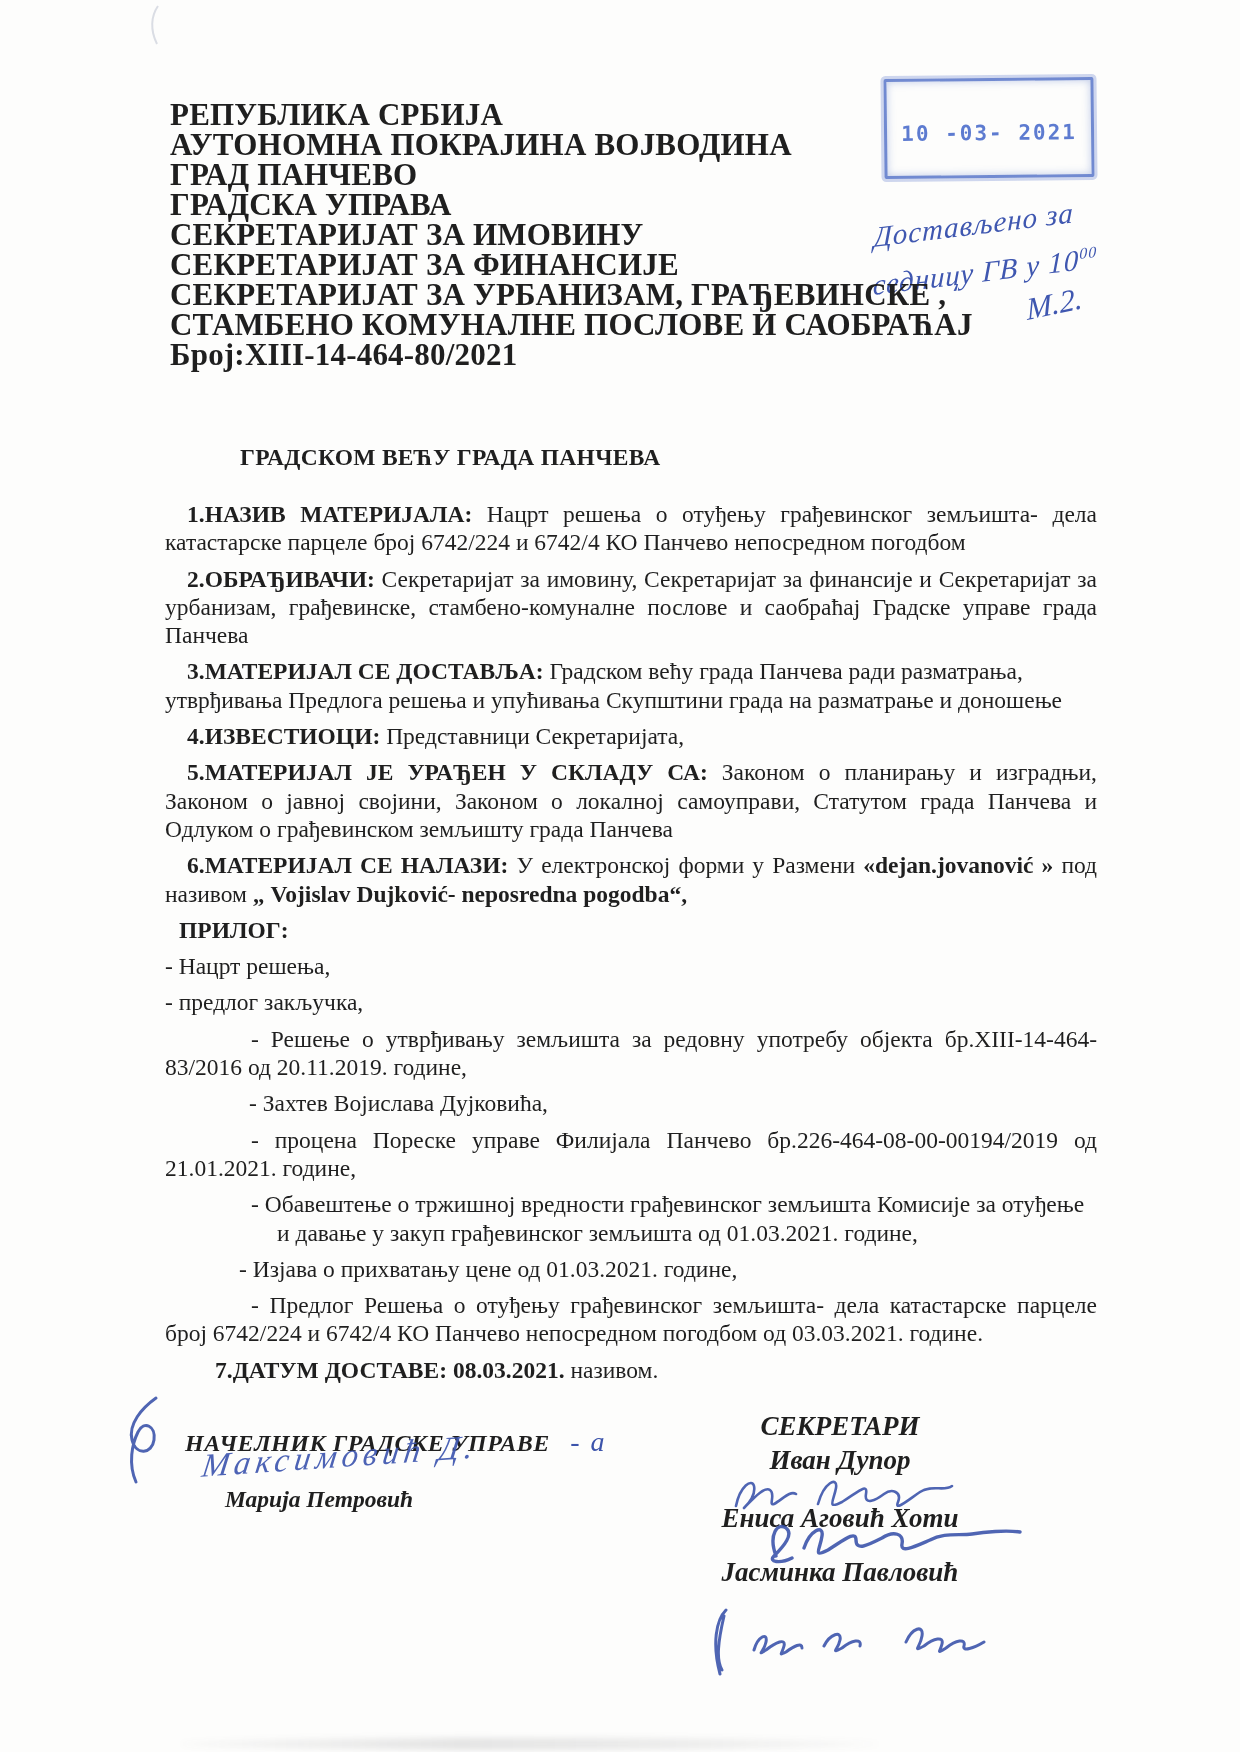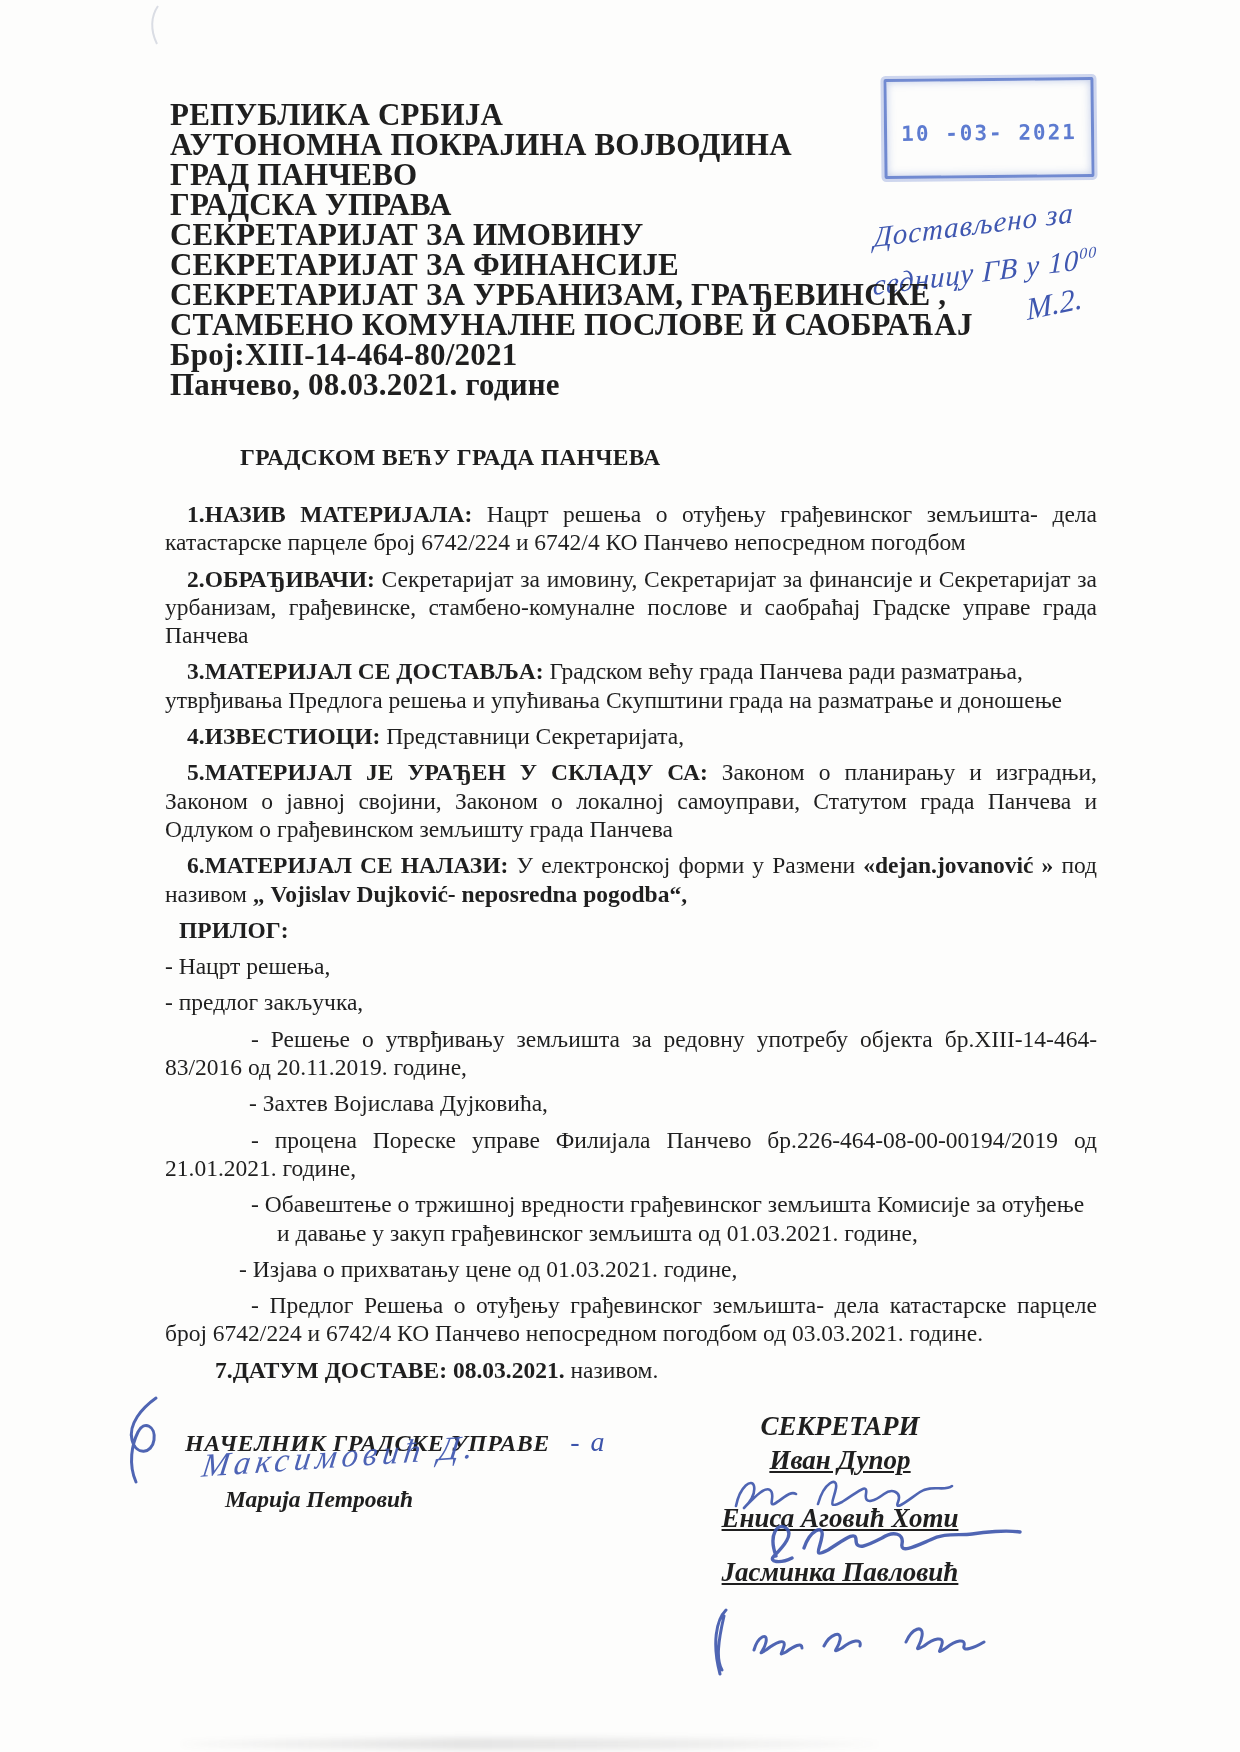--- a/index.html
+++ b/index.html
@@ -79,21 +79,21 @@
     white-space:nowrap;opacity:.92;
   }
   .sig-left-name{
     position:absolute;left:225px;top:1486px;
     font-size:23.5px;white-space:nowrap;
   }
   .sig-right{
     position:absolute;left:700px;top:1412px;width:280px;
     text-align:center;font-size:27px;line-height:28px;
   }
-  .sig-right .srn{white-space:nowrap;text-decoration:underline;}
+  .sig-right .srn{white-space:nowrap;}
   .sig-svg{display:block;overflow:visible;}
   .sig-ivan{margin:-4px 0 0 30px;}
   .sig-enisa{margin:-16px 0 0 60px;}
   .sig-jasminka{margin:14px 0 0 -10px;}
   .srn-ivan{margin-top:6px;}
   .srn-enisa{margin-top:-12px;}
   .srn-jasminka{margin-top:-8px;}
   .hw-mark{position:absolute;left:114px;top:1390px;overflow:visible;}
   .artifact-top{position:absolute;left:146px;top:4px;opacity:.35;}
   .artifact-bottom{
@@ -124,21 +124,20 @@
   <div class="letterhead">
     <div>РЕПУБЛИКА СРБИЈА</div>
     <div>АУТОНОМНА ПОКРАЈИНА ВОЈВОДИНА</div>
     <div>ГРАД ПАНЧЕВО</div>
     <div>ГРАДСКА УПРАВА</div>
     <div>СЕКРЕТАРИЈАТ ЗА ИМОВИНУ</div>
     <div>СЕКРЕТАРИЈАТ ЗА ФИНАНСИЈЕ</div>
     <div>СЕКРЕТАРИЈАТ ЗА УРБАНИЗАМ, ГРАЂЕВИНСКЕ ,</div>
     <div>СТАМБЕНО КОМУНАЛНЕ ПОСЛОВЕ И САОБРАЋАЈ</div>
     <div>Број:XIII-14-464-80/2021</div>
-    <div>Панчево, 08.03.2021. године</div>
   </div>
 
   <div class="addressee">ГРАДСКОМ ВЕЋУ ГРАДА ПАНЧЕВА</div>
 
   <div class="body">
     <p class="para"><span class="bb">1.НАЗИВ  МАТЕРИЈАЛА:</span> <span>Нацрт решења о отуђењу грађевинског земљишта- дела катастарске парцеле број 6742/224 и 6742/4 КО Панчево непосредном погодбом</span></p>
 
     <p class="para"><span class="bb">2.ОБРАЂИВАЧИ:</span> <span>Секретаријат за имовину, Секретаријат за финансије и Секретаријат за урбанизам, грађевинске, стамбено-комуналне послове и саобраћај Градске управе града Панчева</span></p>
 
     <p class="para ragged"><span class="bb">3.МАТЕРИЈАЛ СЕ ДОСТАВЉА:</span> <span>Градском већу града Панчева ради разматрања, утврђивања Предлога решења и упућивања Скупштини града на разматрање и доношење</span></p>

